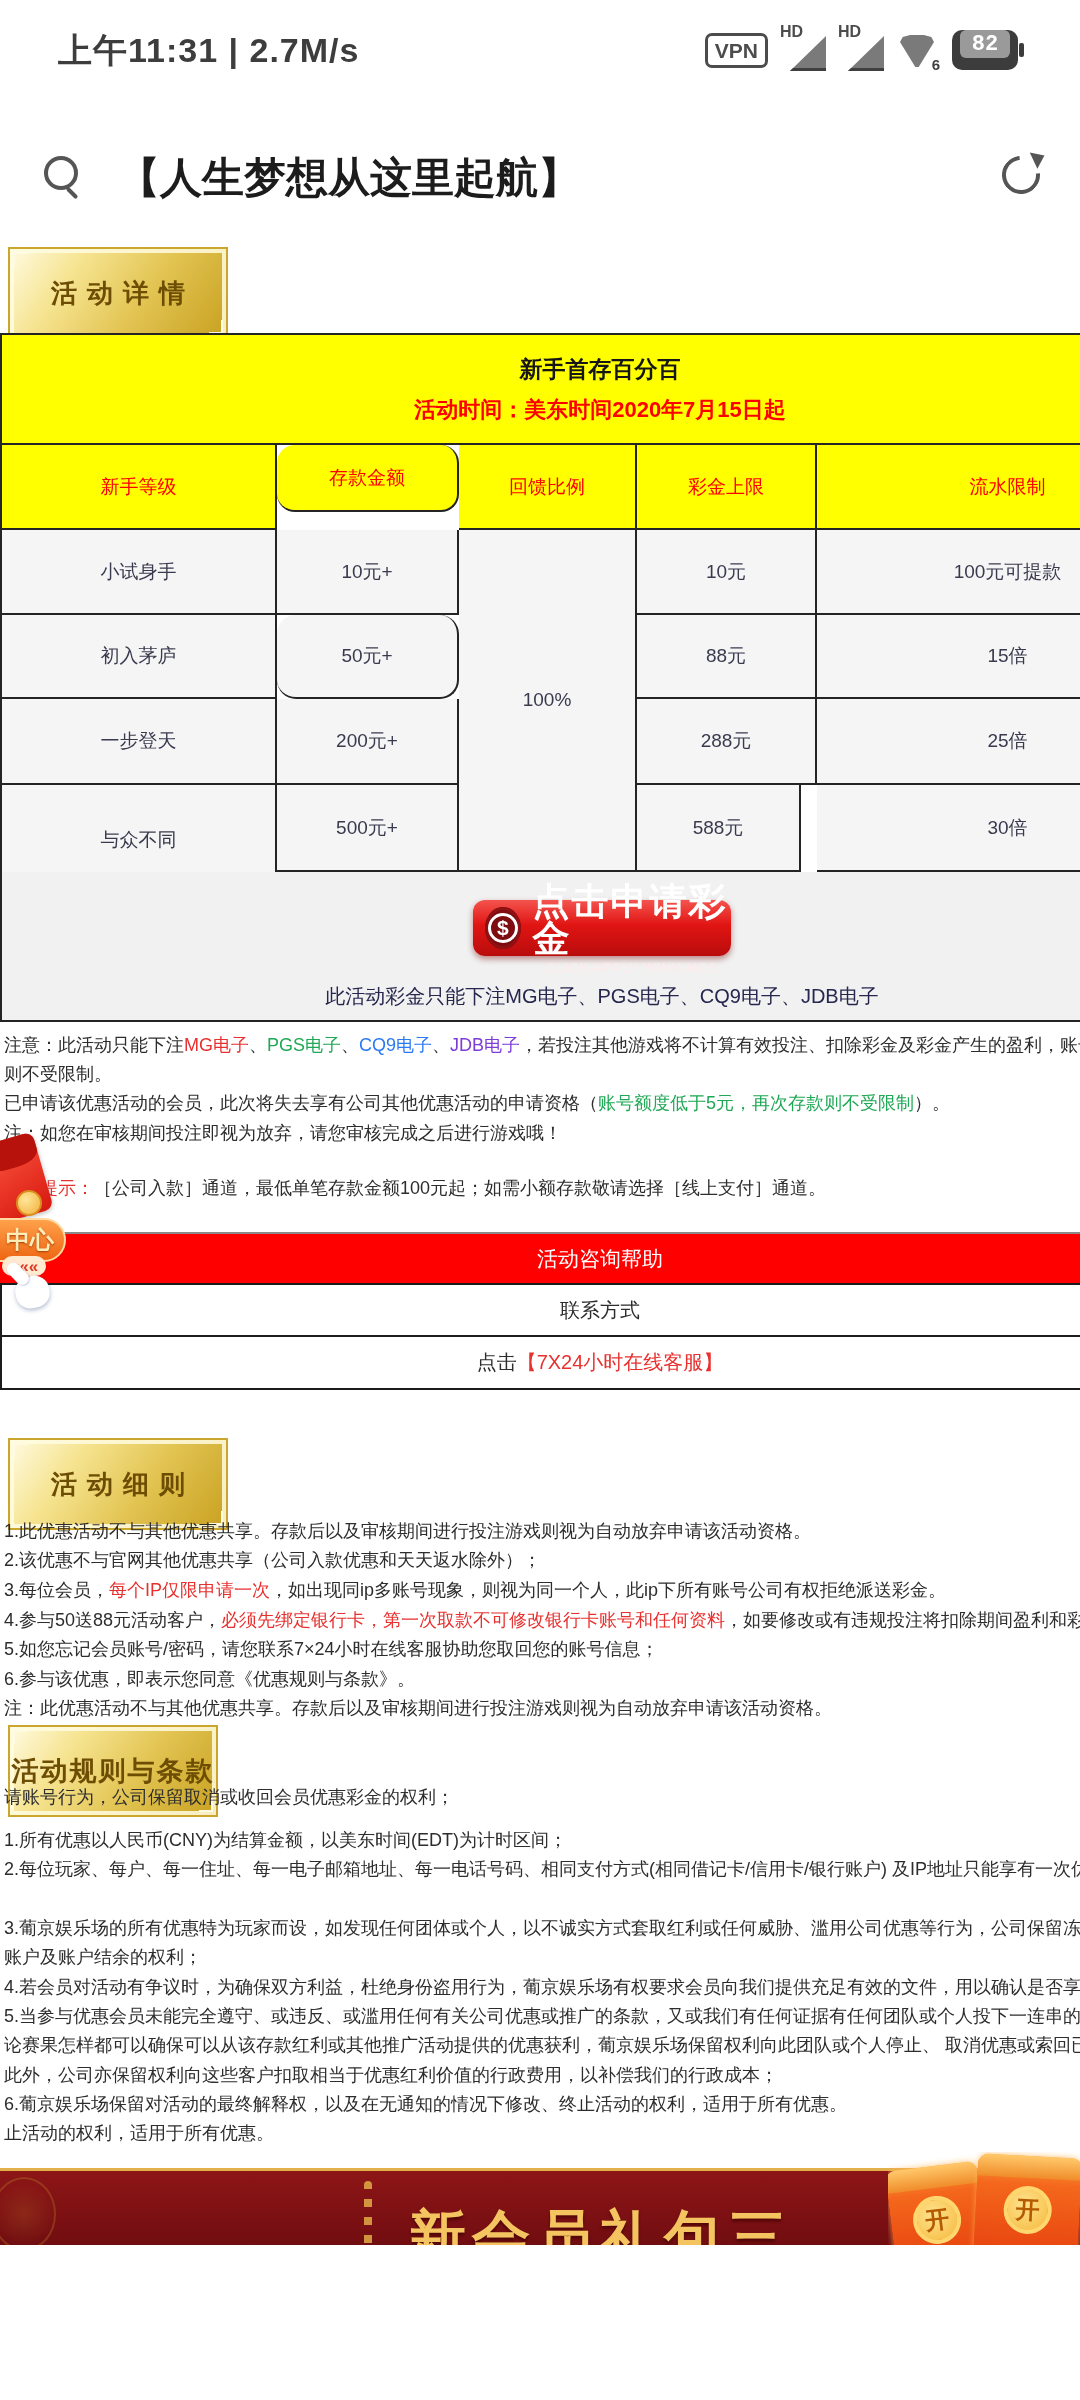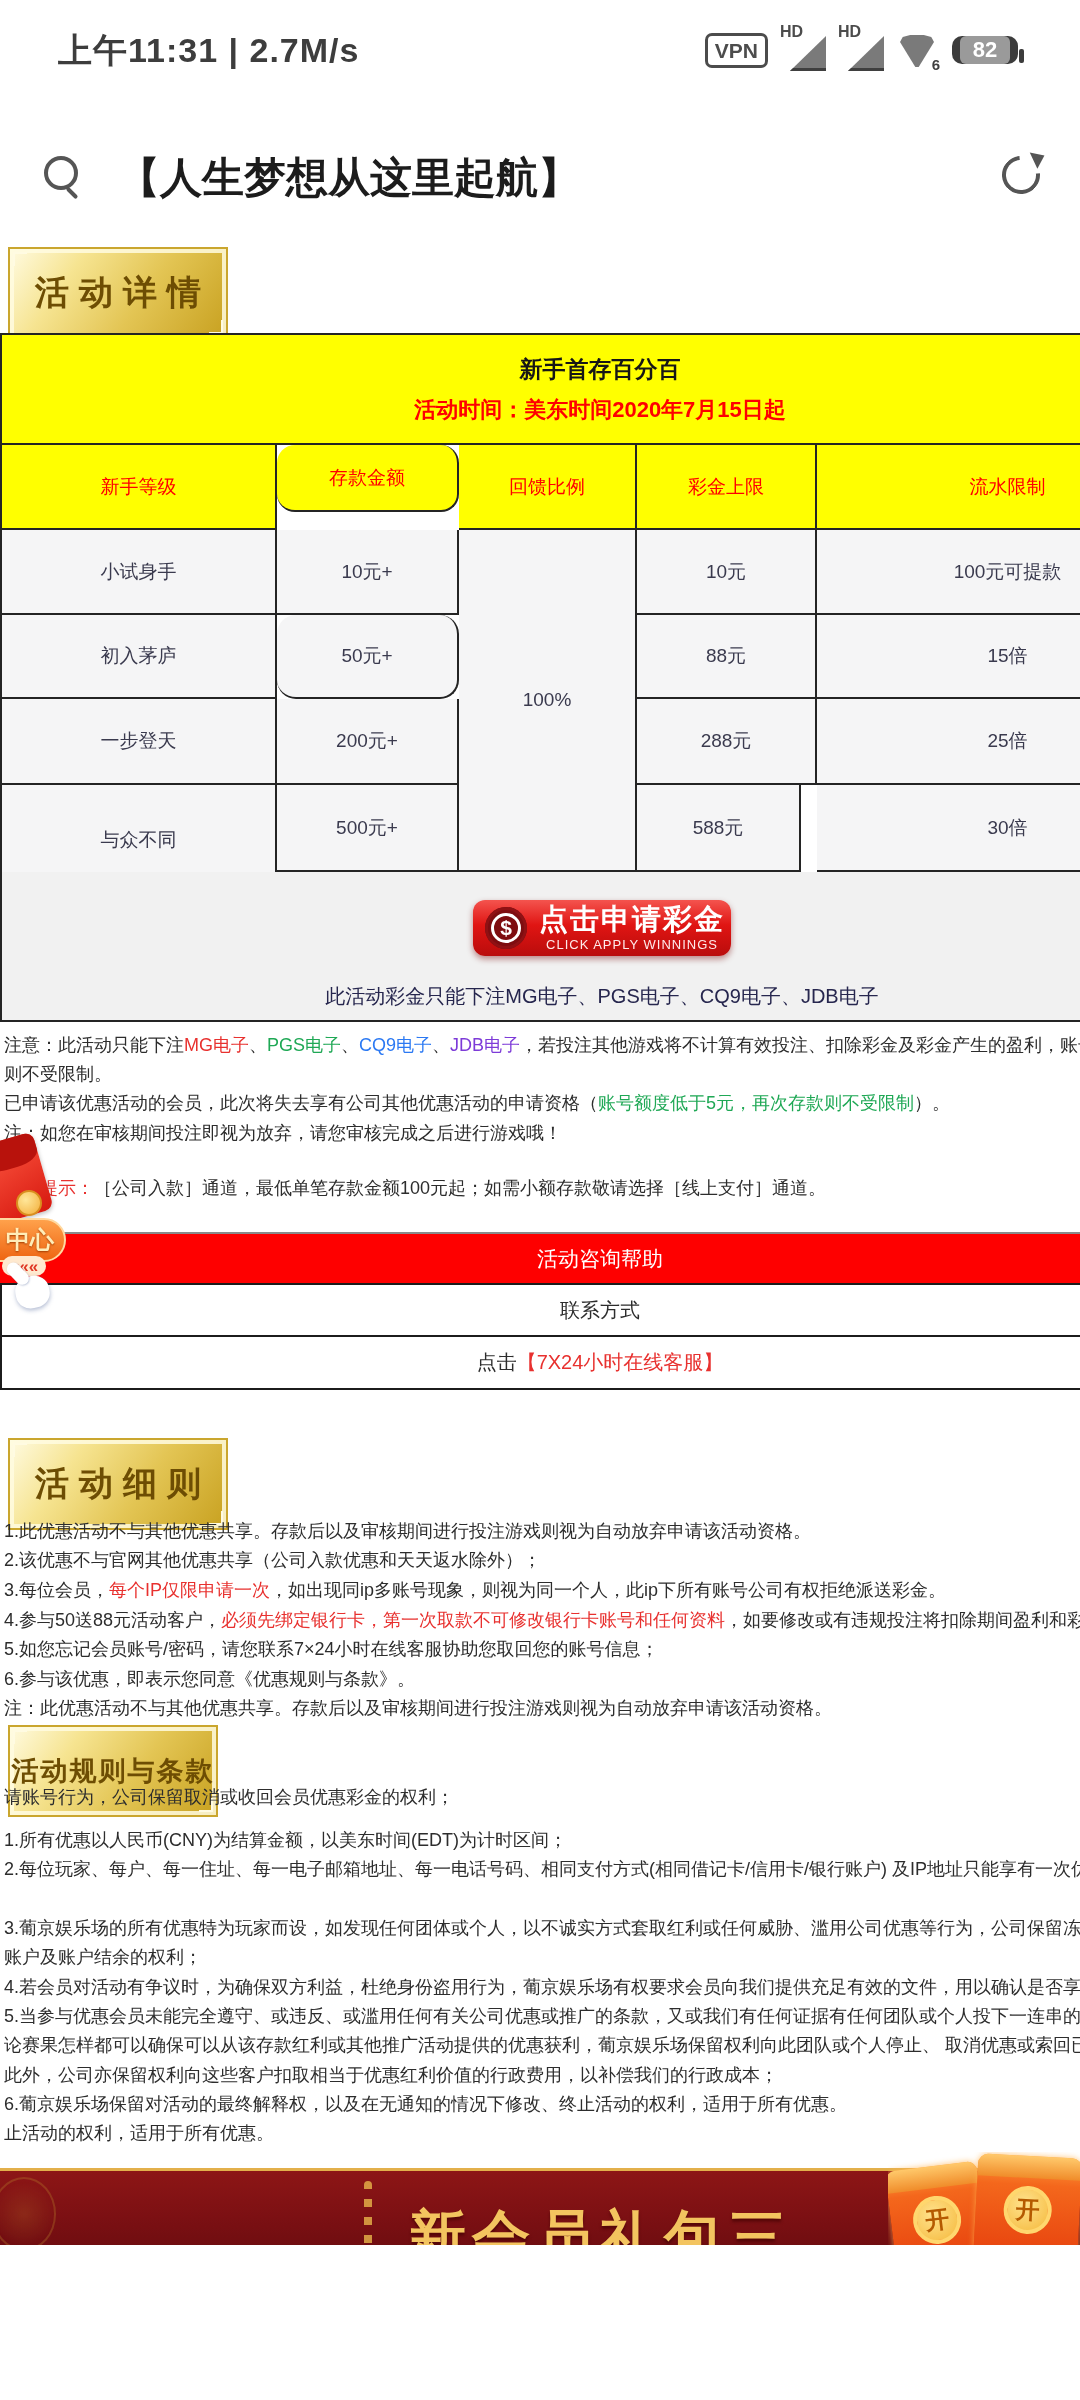--- a/index.html
+++ b/index.html
@@ -14,62 +14,62 @@
   .vpn-badge{border:3px solid #4c4c4c;border-radius:7px;color:#4c4c4c;font-size:21px;font-weight:bold;
              padding:4px 7px;line-height:1;}
   .sig-wrap{position:relative;width:44px;height:46px;}
   .sig-hd{position:absolute;left:-2px;top:-4px;font-size:16px;font-weight:bold;color:#4c4c4c;}
   .sig-tri{position:absolute;right:0;bottom:2px;width:36px;height:32px;background:#7a7a7a;
            clip-path:polygon(100% 0,100% 100%,0 100%);border-bottom:3px solid #3f3f3f;}
   .wifi-wrap{position:relative;width:40px;height:46px;}
   .wifi-fan{position:absolute;left:2px;bottom:6px;width:34px;height:32px;background:#7a7a7a;
             clip-path:polygon(8% 6%,30% 0,70% 0,92% 6%,100% 22%,55% 100%,45% 100%,0 22%);}
   .wifi-num{position:absolute;right:-2px;bottom:0;font-size:15px;font-weight:bold;color:#3f3f3f;}
-  .battery{position:relative;width:66px;height:28px;background:#3c3c3c;border-radius:10px;
-           display:flex;justify-content:center;}
+  .battery{position:relative;width:66px;height:40px;background:#3c3c3c;border-radius:10px;
+           display:flex;justify-content:center;font-family:Liberation Mono, monospace;}
   .battery-in{width:50px;height:28px;background:#9a9a9a;border-radius:6px;display:flex;align-items:center;
               justify-content:center;font-size:22px;font-weight:bold;color:#ffffff;}
   .battery-nub{position:absolute;right:-6px;top:13px;width:5px;height:14px;background:#3c3c3c;border-radius:2px;}
   
   .search-icon{left:44px;top:156px;width:26px;height:26px;border:4px solid #555;border-radius:50%;}
   .search-handle{left:70px;top:186px;width:4px;height:14px;background:#555;border-radius:2px;transform:rotate(-45deg);}
   .page-title{left:118px;top:150px;font-size:42px;font-weight:bold;color:#1c1c1c;}
   .refresh-icon{left:1002px;top:156px;width:30px;height:30px;border:4px solid #555;border-radius:50%;
                 border-top-color:transparent;transform:rotate(40deg);}
   .refresh-tip{left:1030px;top:152px;width:0;height:0;border-left:9px solid transparent;border-right:9px solid transparent;
                border-bottom:12px solid #555;transform:rotate(65deg);}
   
   .gold-badge{left:8px;width:206px;height:88px;background:linear-gradient(125deg,#fffbe2 0%,#f6e491 28%,#e3c554 60%,#c8a120 100%);
               border:2px solid #caa62e;box-shadow:inset 0 0 0 4px rgba(255,252,225,.85);
               display:flex;align-items:center;justify-content:center;color:#6d4d03;font-weight:bold;}
   .gold-badge:before,.gold-badge:after{content:"";position:absolute;width:12px;height:12px;border:2px solid #fffbe2;}
   .gold-badge:before{left:3px;top:3px;border-right:none;border-bottom:none;}
   .gold-badge:after{right:3px;bottom:3px;border-left:none;border-top:none;}
-  .badge-4char{font-size:34px;letter-spacing:10px;padding-left:10px;}
+  .badge-4char{font-size:26px;letter-spacing:10px;padding-left:10px;}
   .badge-7char{font-size:27px;letter-spacing:2px;}
   
   .promo-table{left:0;top:333px;width:1200px;height:689px;border:2px solid #242424;background:#fff;box-sizing:border-box;}
   .tcell{position:absolute;box-sizing:border-box;display:flex;align-items:center;justify-content:center;}
   .title-band{left:0;top:0;width:1196px;height:110px;background:#ffff00;border-bottom:2px solid #242424;
               display:flex;flex-direction:column;align-items:center;justify-content:center;gap:10px;}
   .t-title{font-size:23px;font-weight:bold;color:#161616;}
   .t-sub{font-size:22px;color:#fe0000;font-weight:bold;}
   .hcell{background:#ffff00;color:#fe0000;font-size:19px;border-right:2px solid #242424;border-bottom:2px solid #242424;}
   .dcell{background:#f5f5f6;color:#3a3a4e;font-size:19px;border-right:2px solid #242424;border-bottom:2px solid #242424;}
   .no-rb{border-right:none;}
   .btn-section{left:0;top:537px;width:1196px;height:148px;background:#f1f1f1;}
   .apply-btn{left:471px;top:565px;width:258px;height:56px;border-radius:12px;
              background:linear-gradient(180deg,#f4544e 0%,#e01513 45%,#b90c0c 100%);
              box-shadow:0 3px 6px rgba(120,0,0,.45);display:flex;align-items:center;padding-left:12px;gap:12px;box-sizing:border-box;}
   .coin{width:42px;height:42px;border-radius:50%;background:#7e0d10;display:flex;align-items:center;justify-content:center;
         box-shadow:inset 0 0 0 3px #8f1114;}
   .coin-in{width:30px;height:30px;border-radius:50%;border:3px solid #ffffff;display:flex;align-items:center;
            justify-content:center;color:#ffffff;font-size:21px;font-weight:bold;box-sizing:border-box;}
   .btn-texts{display:flex;flex-direction:column;align-items:center;line-height:1;}
-  .btn-main{color:#fff;font-size:29px;font-weight:bold;letter-spacing:2px;}
+  .btn-main{color:#fff;font-size:37px;font-weight:bold;letter-spacing:2px;}
   .btn-sub{color:#ffeaea;font-size:13px;margin-top:4px;letter-spacing:1px;}
   .caption{left:0;top:648px;width:1200px;text-align:center;color:#26264e;font-size:20px;}
   
   .bodyline{position:absolute;left:4px;font-size:18px;color:#2d2d2d;white-space:nowrap;line-height:29px;}
   .red{color:#e8312f;}
   .green{color:#1fa855;}
   .blue{color:#2b79f3;}
   .purple{color:#7d3bd8;}
   
   .help-bar{left:0;top:1232px;width:1200px;height:51px;background:#fe0000;border-top:2px solid #8a8a8a;

